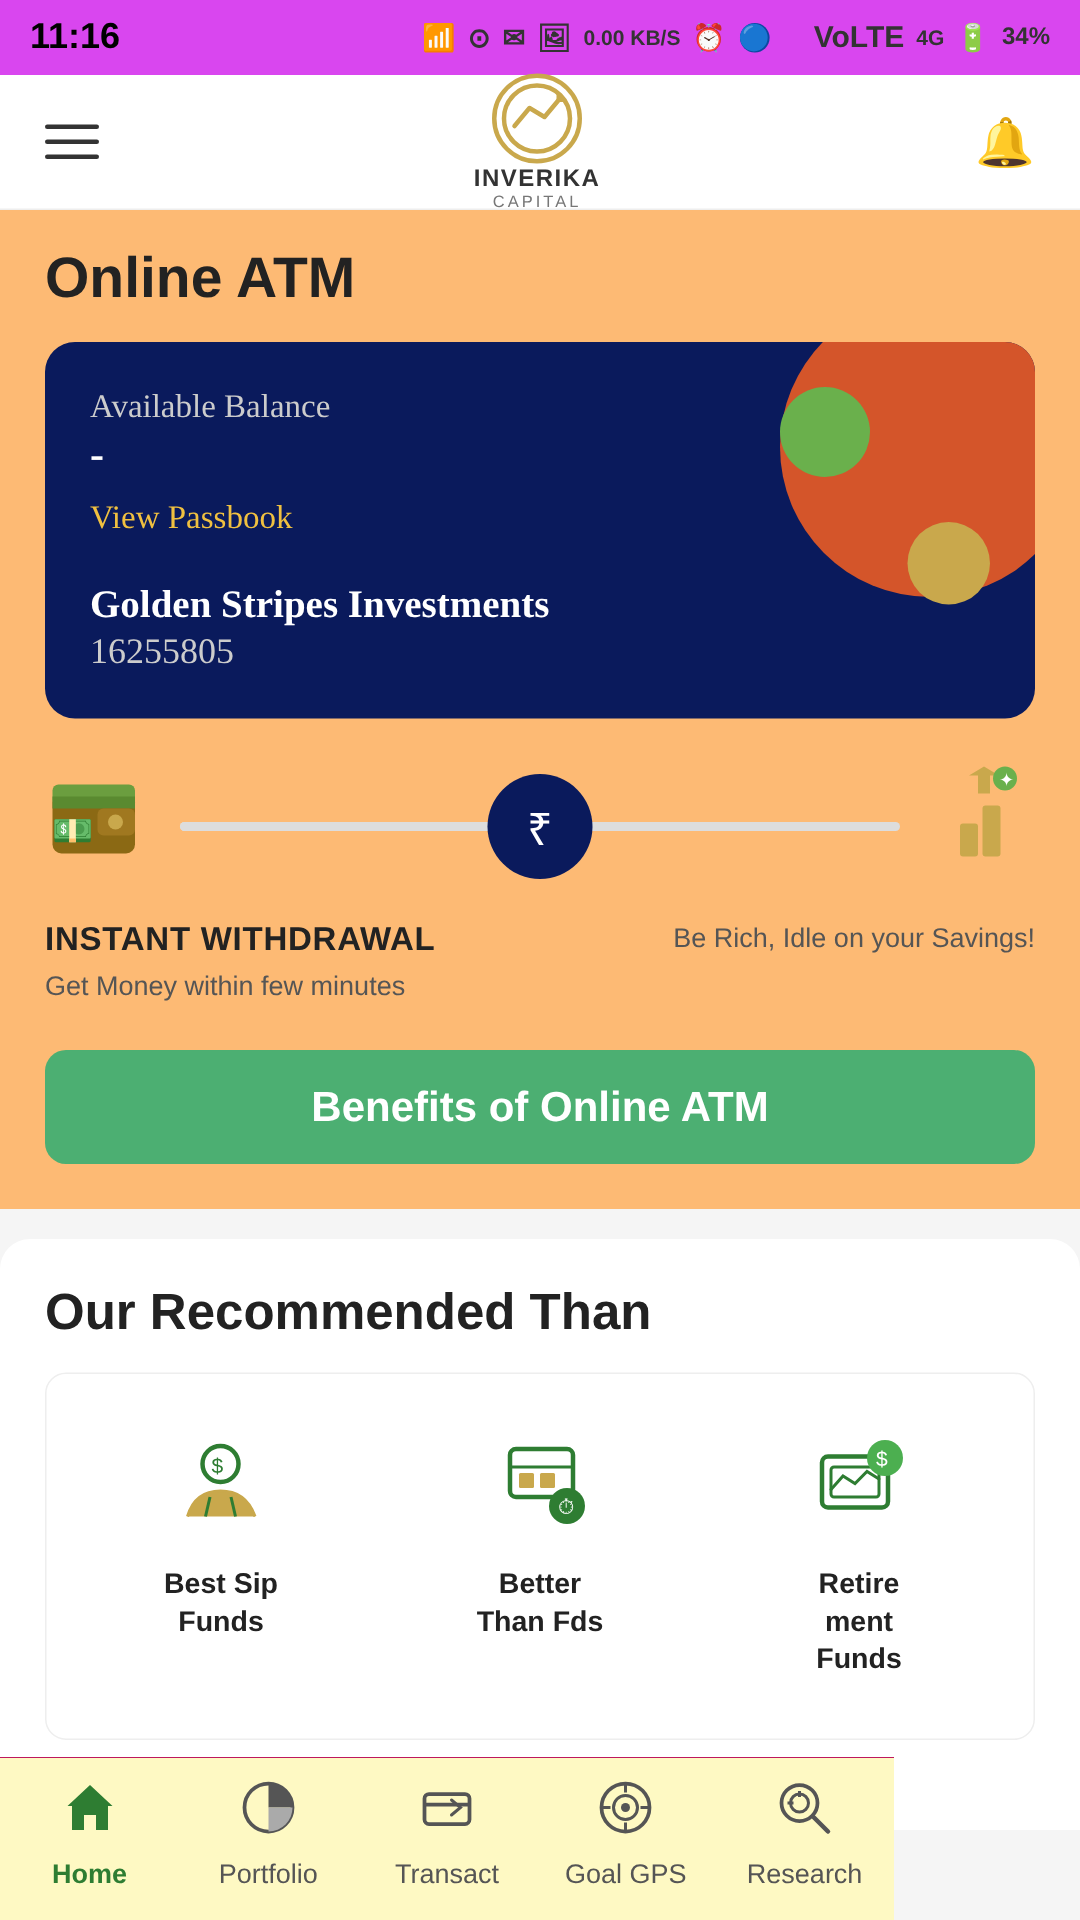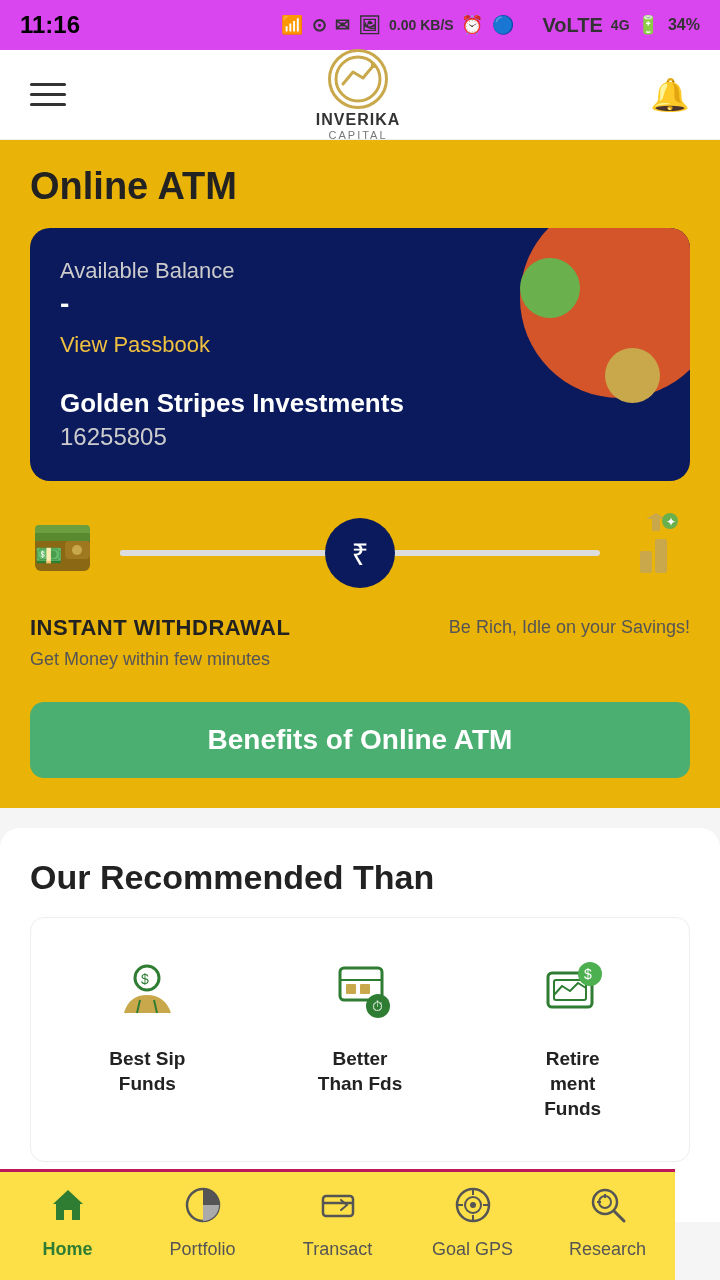--- a/index.html
+++ b/index.html
@@ -45,41 +45,42 @@
       display: flex; align-items: center; justify-content: center;
       font-size: 22px; font-weight: bold; color: #c9a84c;
       position: relative; overflow: hidden;
     }
     .logo-text { font-size: 16px; font-weight: bold; color: #333; letter-spacing: 1px; margin-top: 2px; }
     .logo-sub { font-size: 11px; color: #777; letter-spacing: 2px; }
     .bell-icon { font-size: 32px; color: #555; cursor: pointer; }
 
     
     .main-content {
-      background: #eab308;
+      background: #fdba74;
       padding: 0 30px;
       padding-bottom: 30px;
     }
 
     
     .page-title {
       font-size: 38px;
       font-weight: bold;
       color: #222;
       padding: 25px 0 20px 0;
     }
 
     
     .atm-card {
       background: #0a1a5c;
       border-radius: 20px;
       padding: 30px;
       position: relative;
       overflow: hidden;
       min-height: 240px;
+      font-family: Liberation Serif, serif;
     }
     .card-deco-orange {
       position: absolute;
       top: -30px; right: -30px;
       width: 200px; height: 200px;
       background: #d4552a;
       border-radius: 50%;
     }
     .card-deco-green {
       position: absolute;
@@ -238,23 +239,23 @@
       color: #222;
       text-align: center;
       line-height: 1.3;
     }
 
     
     .bottom-nav {
       position: fixed;
       bottom: 0;
       left: 0;
-      width: 675px;
-      background: #fde047;
-      border-top: 3px solid #be185d;
+      width: 596px;
+      background: #fef9c3;
+      border-top: 1px solid #be185d;
       display: flex;
       justify-content: space-around;
       align-items: center;
       padding: 14px 0 20px 0;
       z-index: 100;
     }
     .nav-item {
       display: flex;
       flex-direction: column;
       align-items: center;

